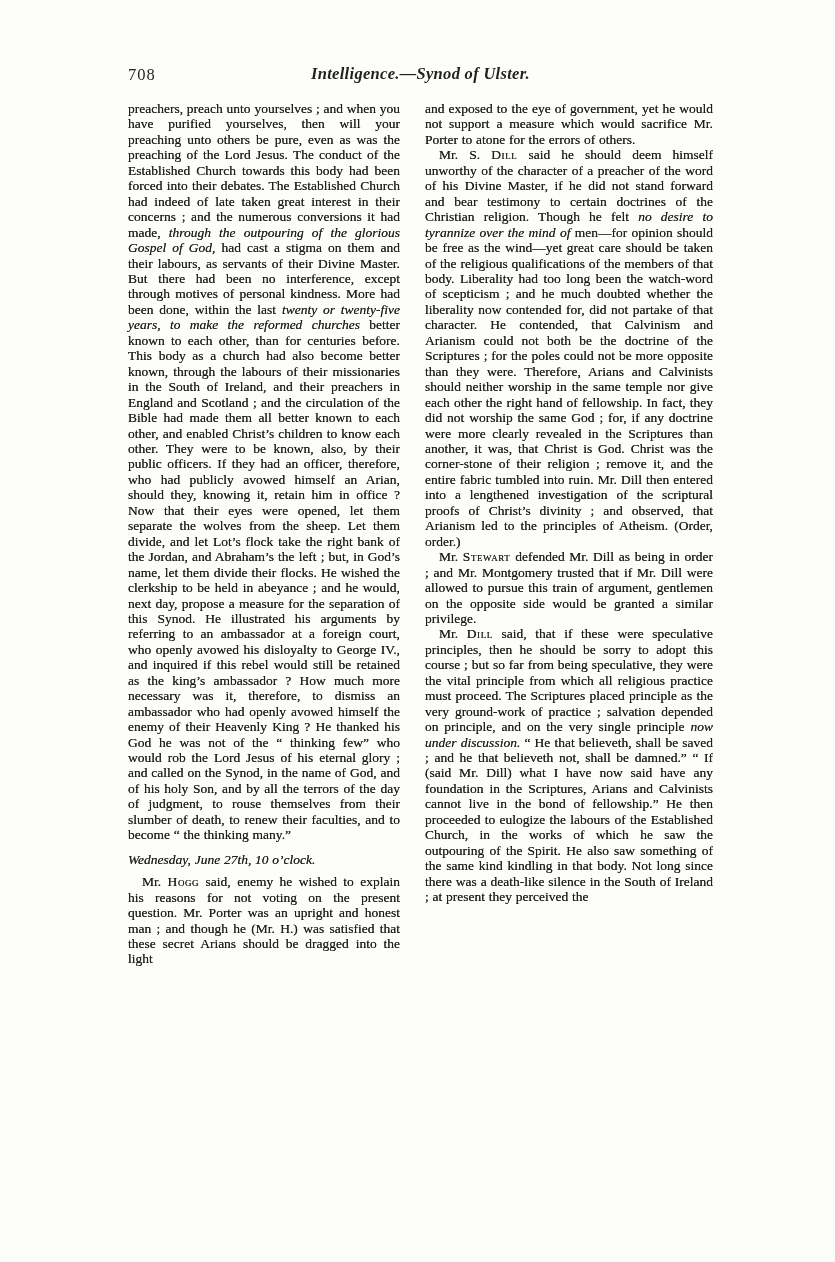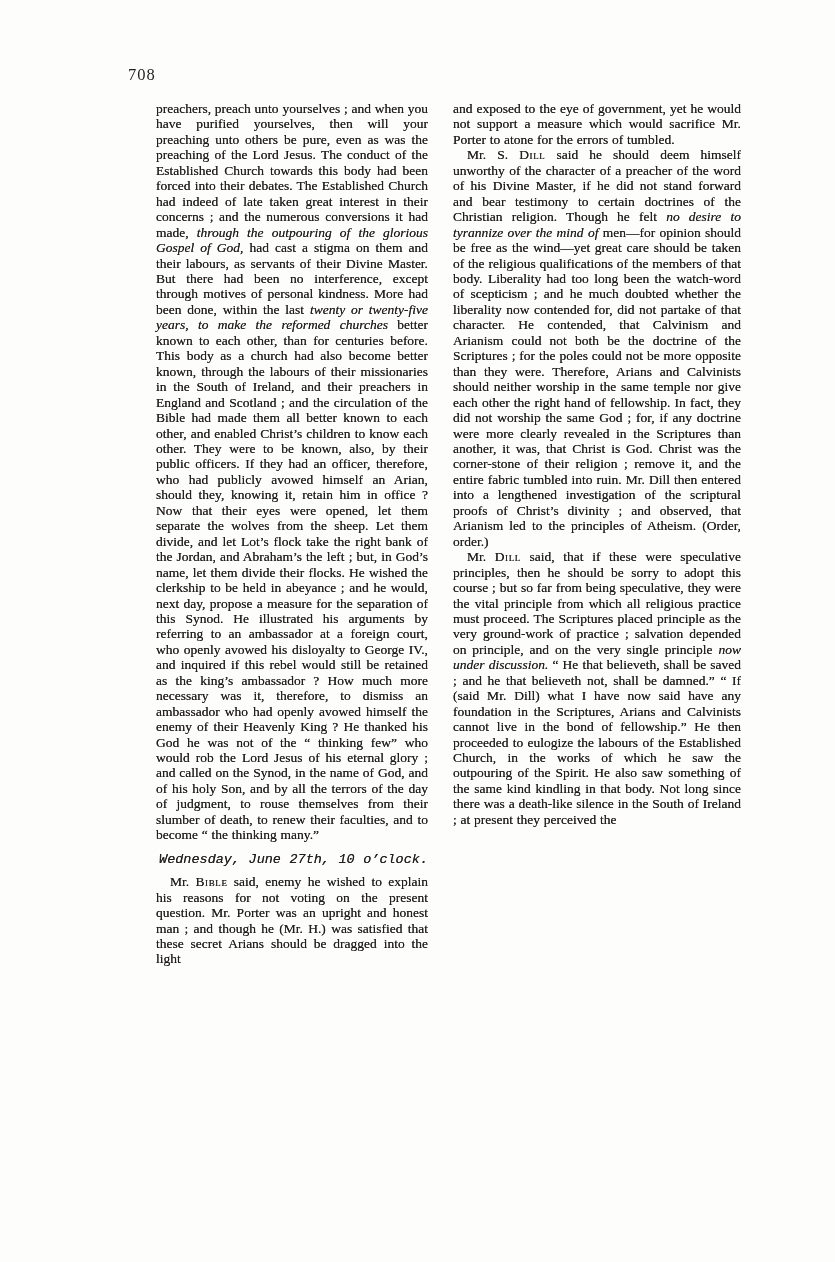--- a/index.html
+++ b/index.html
@@ -47,47 +47,48 @@
     gap: 25px;
     align-items: flex-start;
   }
   .column {
     text-align: justify;
     font-size: 13.5px;
     line-height: 15.45px;
     text-shadow: 0 0 0.55px rgba(34, 31, 28, 0.85);
     word-spacing: 0.4px;
   }
-  .column-left  { width: 272px; margin-left: 28px; }
+  .column-left  { width: 272px; }
   .column-right { width: 288px; }
   .para { margin: 0; }
   .para.indent { text-indent: 14px; }
   .heading {
     margin: 9px 0 7px 0;
-    text-align: right;
+    text-align: left;
     text-indent: 0;
     font-style: italic;
-    font-family: Liberation Mono, monospace;
   }
   .it { font-style: italic; font-family: Liberation Serif, serif; }
   .sc { font-variant: small-caps; letter-spacing: 0.6px; font-family: Liberation Serif, serif; }
 </style>
 </head>
 <body>
 
 <div class="page" style="--ink: #221f1c; --paper: #fdfdfb;">
   <header class="running-header">
     <span class="page-number">708</span>
+    <span class="running-title">Intelligence.—Synod of Ulster.</span>
   </header>
 
   <main class="text-block">
     <section class="column column-left">
         <p class="para"><span>preachers, preach unto yourselves ; and when you have purified yourselves, then will your preaching unto others be pure, even as was the preaching of the Lord Jesus. The conduct of the Established Church towards this body had been forced into their debates. The Established Church had indeed of late taken great interest in their concerns ; and the numerous conversions it had made, </span><span class="it">through the outpouring of the glorious Gospel of God,</span><span> had cast a stigma on them and their labours, as servants of their Divine Master. But there had been no interference, except through motives of personal kindness. More had been done, within the last </span><span class="it">twenty or twenty-five years, to make the reformed churches</span><span> better known to each other, than for centuries before. This body as a church had also become better known, through the labours of their missionaries in the South of Ireland, and their preachers in England and Scotland ; and the circulation of the Bible had made them all better known to each other, and enabled Christ’s children to know each other. They were to be known, also, by their public officers. If they had an officer, therefore, who had publicly avowed himself an Arian, should they, knowing it, retain him in office ? Now that their eyes were opened, let them separate the wolves from the sheep. Let them divide, and let Lot’s flock take the right bank of the Jordan, and Abraham’s the left ; but, in God’s name, let them divide their flocks. He wished the clerkship to be held in abeyance ; and he would, next day, propose a measure for the separation of this Synod. He illustrated his arguments by referring to an ambassador at a foreign court, who openly avowed his disloyalty to George IV., and inquired if this rebel would still be retained as the king’s ambassador ? How much more necessary was it, therefore, to dismiss an ambassador who had openly avowed himself the enemy of their Heavenly King ? He thanked his God he was not of the “ thinking few” who would rob the Lord Jesus of his eternal glory ; and called on the Synod, in the name of God, and of his holy Son, and by all the terrors of the day of judgment, to rouse themselves from their slumber of death, to renew their faculties, and to become “ the thinking many.”</span></p>
         <p class="heading"><span>Wednesday, June 27th, 10 o’clock.</span></p>
-        <p class="para indent"><span>Mr. </span><span class="sc">Bible</span><span> said, enemy he wished to explain his reasons for not voting on the present question. Mr. Porter was an upright and honest man ; and though he (Mr. H.) was satisfied that these secret Arians should be dragged into the light</span></p>
+        <p class="para indent"><span>Mr. </span><span class="sc">Hogg</span><span> said, enemy he wished to explain his reasons for not voting on the present question. Mr. Porter was an upright and honest man ; and though he (Mr. H.) was satisfied that these secret Arians should be dragged into the light</span></p>
       </section>
     <section class="column column-right">
-        <p class="para"><span>and exposed to the eye of government, yet he would not support a measure which would sacrifice Mr. Porter to atone for the errors of tumbled.</span></p>
+        <p class="para"><span>and exposed to the eye of government, yet he would not support a measure which would sacrifice Mr. Porter to atone for the errors of others.</span></p>
         <p class="para indent"><span>Mr. S. </span><span class="sc">Dill</span><span> said he should deem himself unworthy of the character of a preacher of the word of his Divine Master, if he did not stand forward and bear testimony to certain doctrines of the Christian religion. Though he felt </span><span class="it">no desire to tyrannize over the mind of</span><span> men—for opinion should be free as the wind—yet great care should be taken of the religious qualifications of the members of that body. Liberality had too long been the watch-word of scepticism ; and he much doubted whether the liberality now contended for, did not partake of that character. He contended, that Calvinism and Arianism could not both be the doctrine of the Scriptures ; for the poles could not be more opposite than they were. Therefore, Arians and Calvinists should neither worship in the same temple nor give each other the right hand of fellowship. In fact, they did not worship the same God ; for, if any doctrine were more clearly revealed in the Scriptures than another, it was, that Christ is God. Christ was the corner-stone of their religion ; remove it, and the entire fabric tumbled into ruin. Mr. Dill then entered into a lengthened investigation of the scriptural proofs of Christ’s divinity ; and observed, that Arianism led to the principles of Atheism. (Order, order.)</span></p>
+        <p class="para indent"><span>Mr. </span><span class="sc">Stewart</span><span> defended Mr. Dill as being in order ; and Mr. Montgomery trusted that if Mr. Dill were allowed to pursue this train of argument, gentlemen on the opposite side would be granted a similar privilege.</span></p>
         <p class="para indent"><span>Mr. </span><span class="sc">Dill</span><span> said, that if these were speculative principles, then he should be sorry to adopt this course ; but so far from being speculative, they were the vital principle from which all religious practice must proceed. The Scriptures placed principle as the very ground-work of practice ; salvation depended on principle, and on the very single principle </span><span class="it">now under discussion.</span><span> “ He that believeth, shall be saved ; and he that believeth not, shall be damned.” “ If (said Mr. Dill) what I have now said have any foundation in the Scriptures, Arians and Calvinists cannot live in the bond of fellowship.” He then proceeded to eulogize the labours of the Established Church, in the works of which he saw the outpouring of the Spirit. He also saw something of the same kind kindling in that body. Not long since there was a death-like silence in the South of Ireland ; at present they perceived the</span></p>
       </section>
   </main>
 </div>
 
 </body></html>

